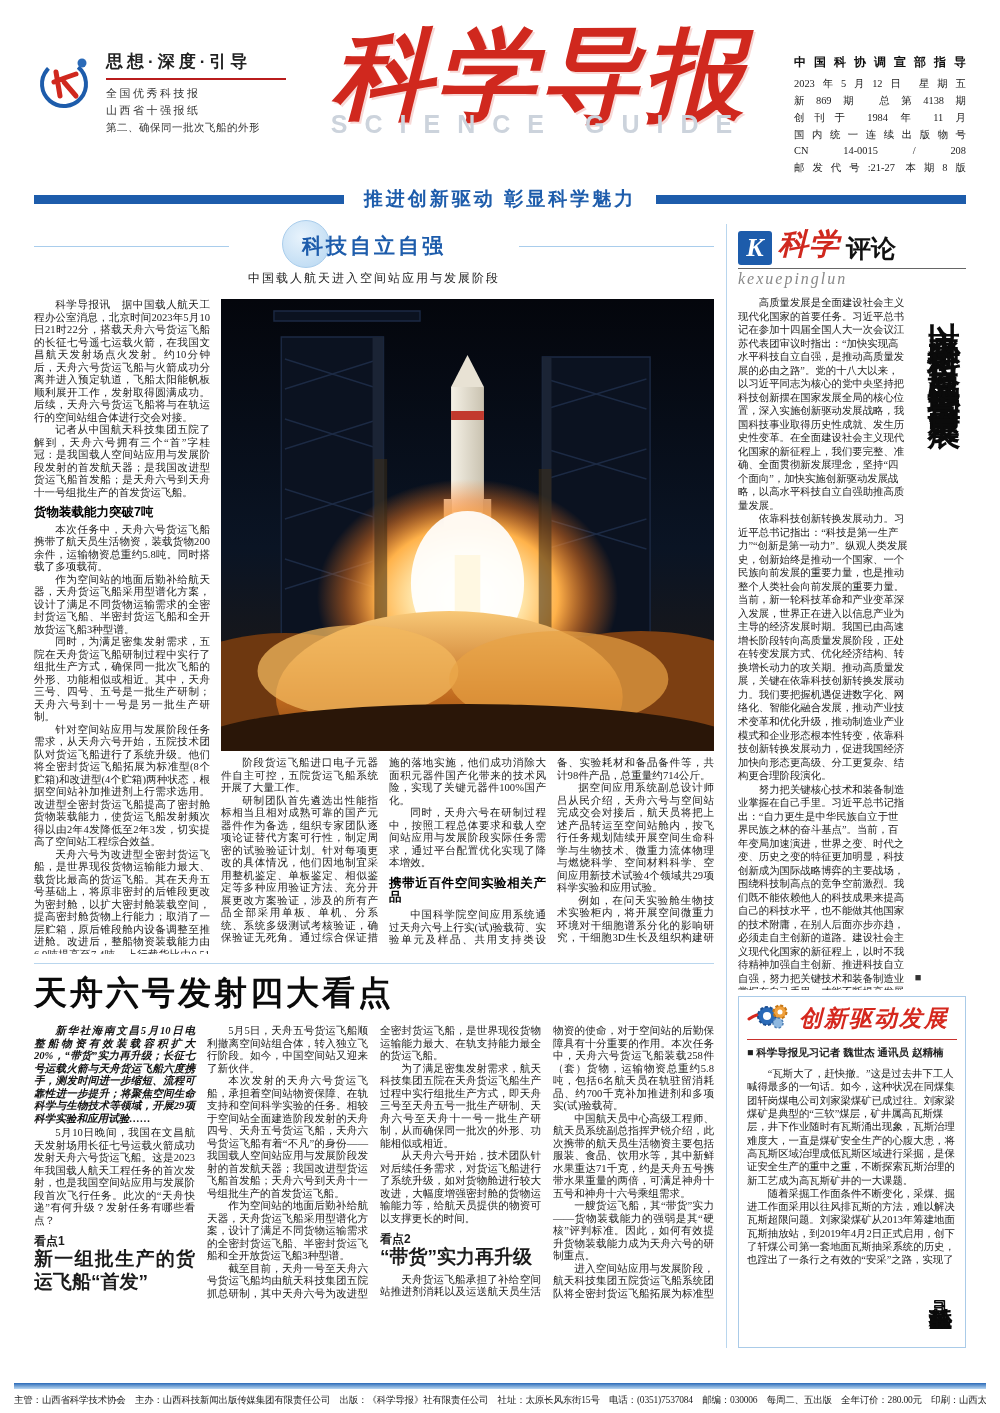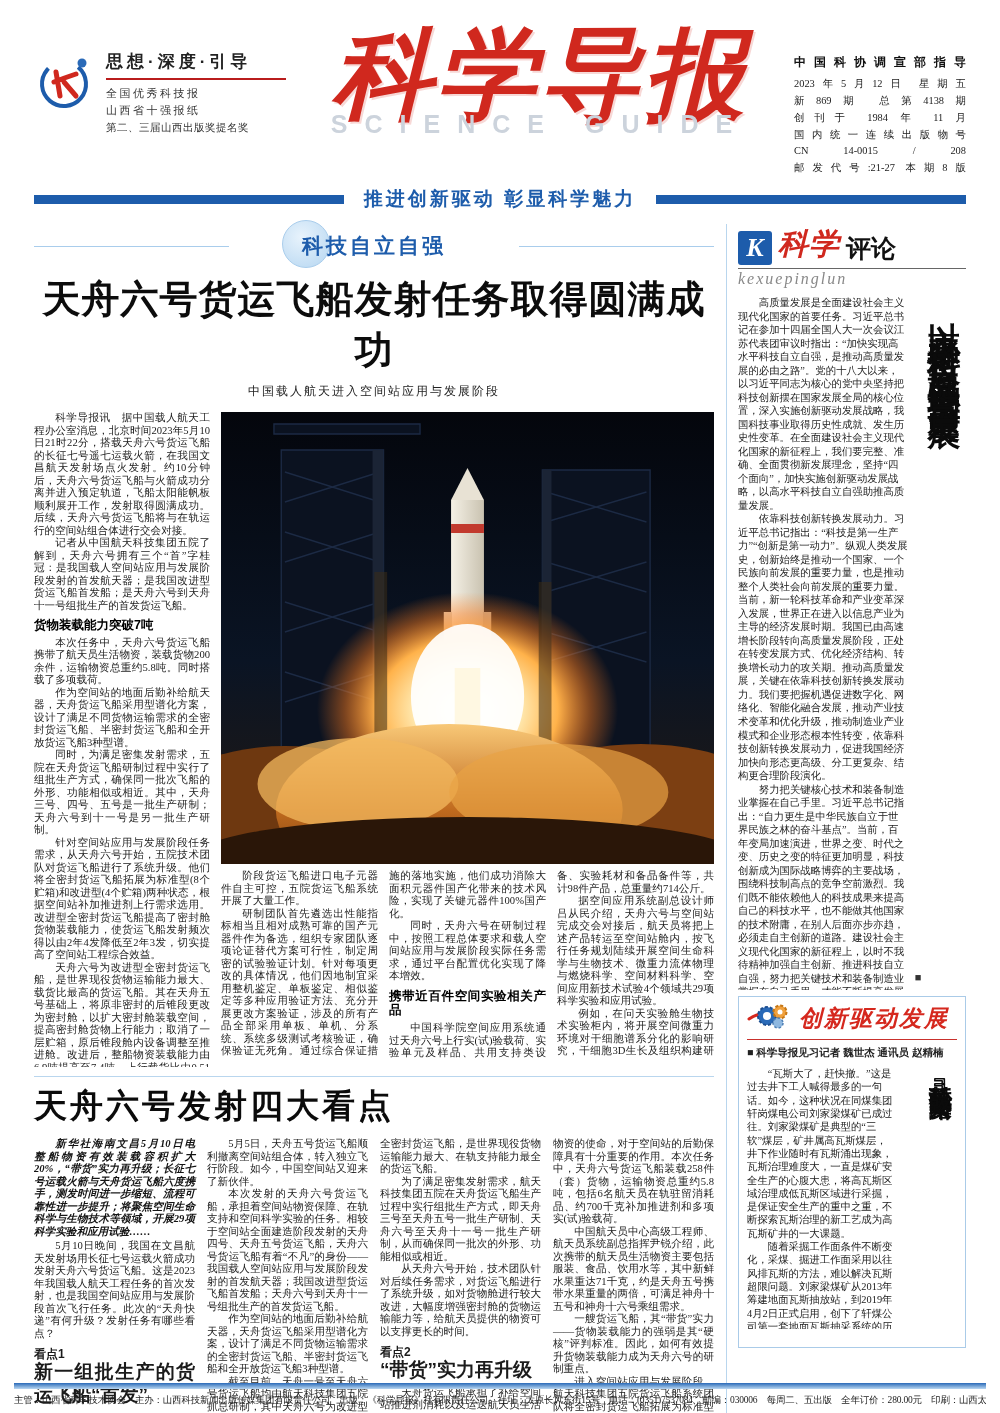--- a/index.html
+++ b/index.html
@@ -84,21 +84,21 @@
   .v-title { position:absolute; top:0; right:0; writing-mode:vertical-rl; font-size:33px; font-weight:900;
     letter-spacing:6px; color:#0b0b0b; font-family:"Liberation Sans","DejaVu Sans",sans-serif; }
   .v-author { position:absolute; bottom:4px; left:2px; writing-mode:vertical-rl; font-size:11px; color:#333; }
   
   .cx-box { border:1px solid #aacbe8; margin-top:6px; padding:4px 8px 6px; height:352px; overflow:hidden; }
   .cx-badge-row { display:flex; align-items:center; gap:6px; border-bottom:1px solid #c9302c; padding-bottom:4px; }
   .cx-badge { font-size:23px; font-weight:900; font-style:italic; color:#d5281e; letter-spacing:2px;
     font-family:"Liberation Sans","DejaVu Sans",sans-serif; }
   .cx-byline { font-size:10.5px; font-weight:bold; color:#222; margin:6px 0 7px;
     font-family:"Liberation Sans","DejaVu Sans",sans-serif; }
-  .cx-body { display:flex; gap:23px; height:262px; overflow:hidden; }
+  .cx-body { display:flex; gap:23px; height:262px; overflow:hidden;flex-direction:column; }
   .cx-text { flex:1; font-size:10.4px; line-height:1.28; overflow:hidden; }
   .cx-vwrap { flex:0 0 40px; position:relative; }
   .cx-vtitle { position:absolute; top:0; right:0; writing-mode:vertical-rl; font-size:23px; font-weight:900;
     letter-spacing:1px; color:#0b0b0b; font-family:"Liberation Sans","DejaVu Sans",sans-serif; }
   
   .footer { position:absolute; left:0; right:0; bottom:0; padding:0 14px 6px; }
   .footer-rule { height:6px; background:linear-gradient(180deg,#2a6ab8,#bad8f2); margin-bottom:5px; }
   .footer-text { font-size:9.5px; color:#222; white-space:nowrap; overflow:hidden; letter-spacing:-0.2px; }
 </style>
 </head>
@@ -113,21 +113,21 @@
           <circle cx="30" cy="34" r="22" fill="none" stroke="#1d5cab" stroke-width="4" stroke-dasharray="105 33" transform="rotate(-50 30 34)"></circle>
           <path d="M22 22 L26 46 M20 32 Q30 28 42 24 M30 32 L42 46" stroke="#d0281e" stroke-width="5" fill="none" stroke-linecap="round"></path>
           <circle cx="48" cy="13" r="4.5" fill="#2a6ab8"></circle>
         </svg>
       </div>
       <div class="mh-left-text">
         <div class="mh-tagline">思想·深度·引导</div>
         <div class="mh-awards">
             <div class="list-line">全国优秀科技报</div>
             <div class="list-line">山西省十强报纸</div>
-            <div class="list-line">第二、三届山西出版奖提名奖</div>
+            <div class="list-line">第二、确保同一批次飞船的外形</div>
           </div>
       </div>
     </div>
     <div class="mh-center">
       <div class="mh-title">科学导报</div>
       <div class="mh-title-en">SCIENCE GUIDE</div>
     </div>
     <div class="mh-right">
       <div class="mh-guidance">中国科协调宣部指导</div>
       <div class="mh-issue">
@@ -150,21 +150,20 @@
   <div class="main">
 
     <div class="left-col">
 
       <div class="badge-row">
         <div class="line"></div>
         <div class="lead-badge">科技自立自强</div>
         <div class="line"></div>
       </div>
 
-      <div class="lead-headline">天舟六号货运飞船发射任务取得圆满成功</div>
       <div class="lead-subhead">中国载人航天进入空间站应用与发展阶段</div>
 
       <div class="lead-body">
         <div class="lead-col1 news-text">
             <p class="blk-p">科学导报讯　据中国载人航天工程办公室消息，北京时间2023年5月10日21时22分，搭载天舟六号货运飞船的长征七号遥七运载火箭，在我国文昌航天发射场点火发射。约10分钟后，天舟六号货运飞船与火箭成功分离并进入预定轨道，飞船太阳能帆板顺利展开工作，发射取得圆满成功。后续，天舟六号货运飞船将与在轨运行的空间站组合体进行交会对接。</p>
             <p class="blk-p">记者从中国航天科技集团五院了解到，天舟六号拥有三个“首”字桂冠：是我国载人空间站应用与发展阶段发射的首发航天器；是我国改进型货运飞船首发船；是天舟六号到天舟十一号组批生产的首发货运飞船。</p>
             <p class="blk-h">货物装载能力突破7吨</p>
             <p class="blk-p">本次任务中，天舟六号货运飞船携带了航天员生活物资，装载货物200余件，运输物资总重约5.8吨。同时搭载了多项载荷。</p>
             <p class="blk-p">作为空间站的地面后勤补给航天器，天舟货运飞船采用型谱化方案，设计了满足不同货物运输需求的全密封货运飞船、半密封货运飞船和全开放货运飞船3种型谱。</p>
             <p class="blk-p">同时，为满足密集发射需求，五院在天舟货运飞船研制过程中实行了组批生产方式，确保同一批次飞船的外形、功能相似或相近。其中，天舟三号、四号、五号是一批生产研制；天舟六号到十一号是另一批生产研制。</p>

